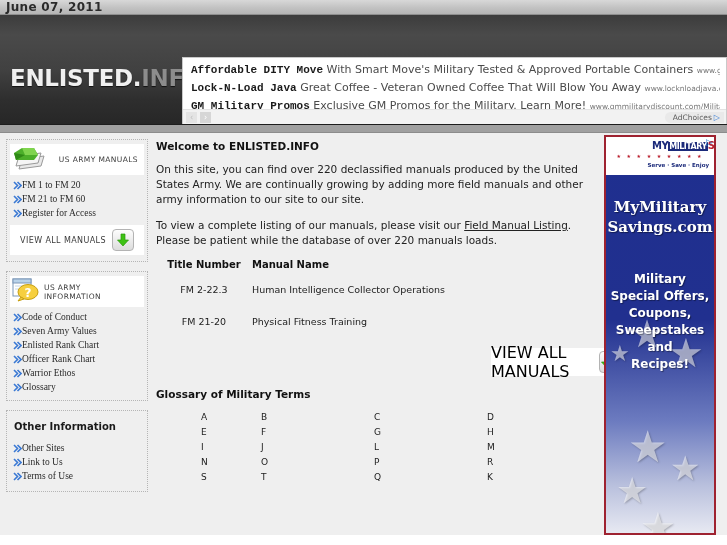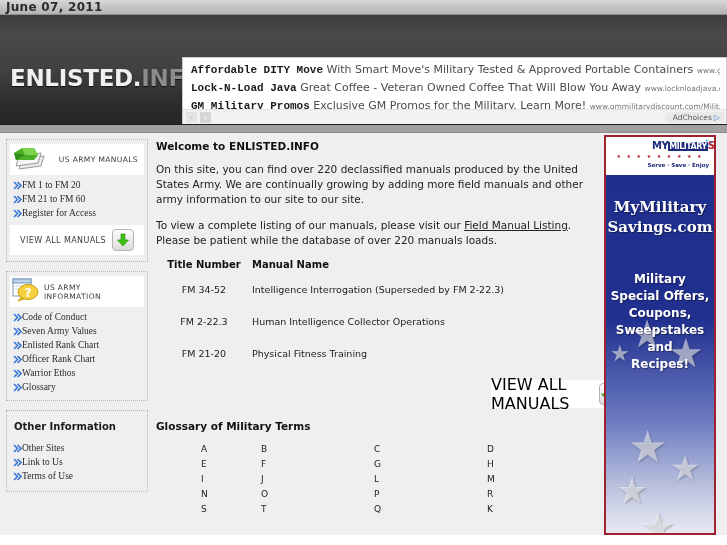--- a/index.html
+++ b/index.html
@@ -494,24 +494,20 @@
 
 
     <table class="manuals">
       <thead>
         <tr>
           <th class="c1">Title Number</th>
           <th>Manual Name</th>
         </tr>
       </thead>
       <tbody>
-        <tr>
-          <td class="c1">FM 34-52</td>
-          <td>Intelligence Interrogation (Superseded by FM 2-22.3)</td>
-        </tr>
         <tr>
           <td class="c1">FM 2-22.3</td>
           <td>Human Intelligence Collector Operations</td>
         </tr>
         <tr>
           <td class="c1">FM 21-20</td>
           <td>Physical Fitness Training</td>
         </tr>
       </tbody>
     </table>

